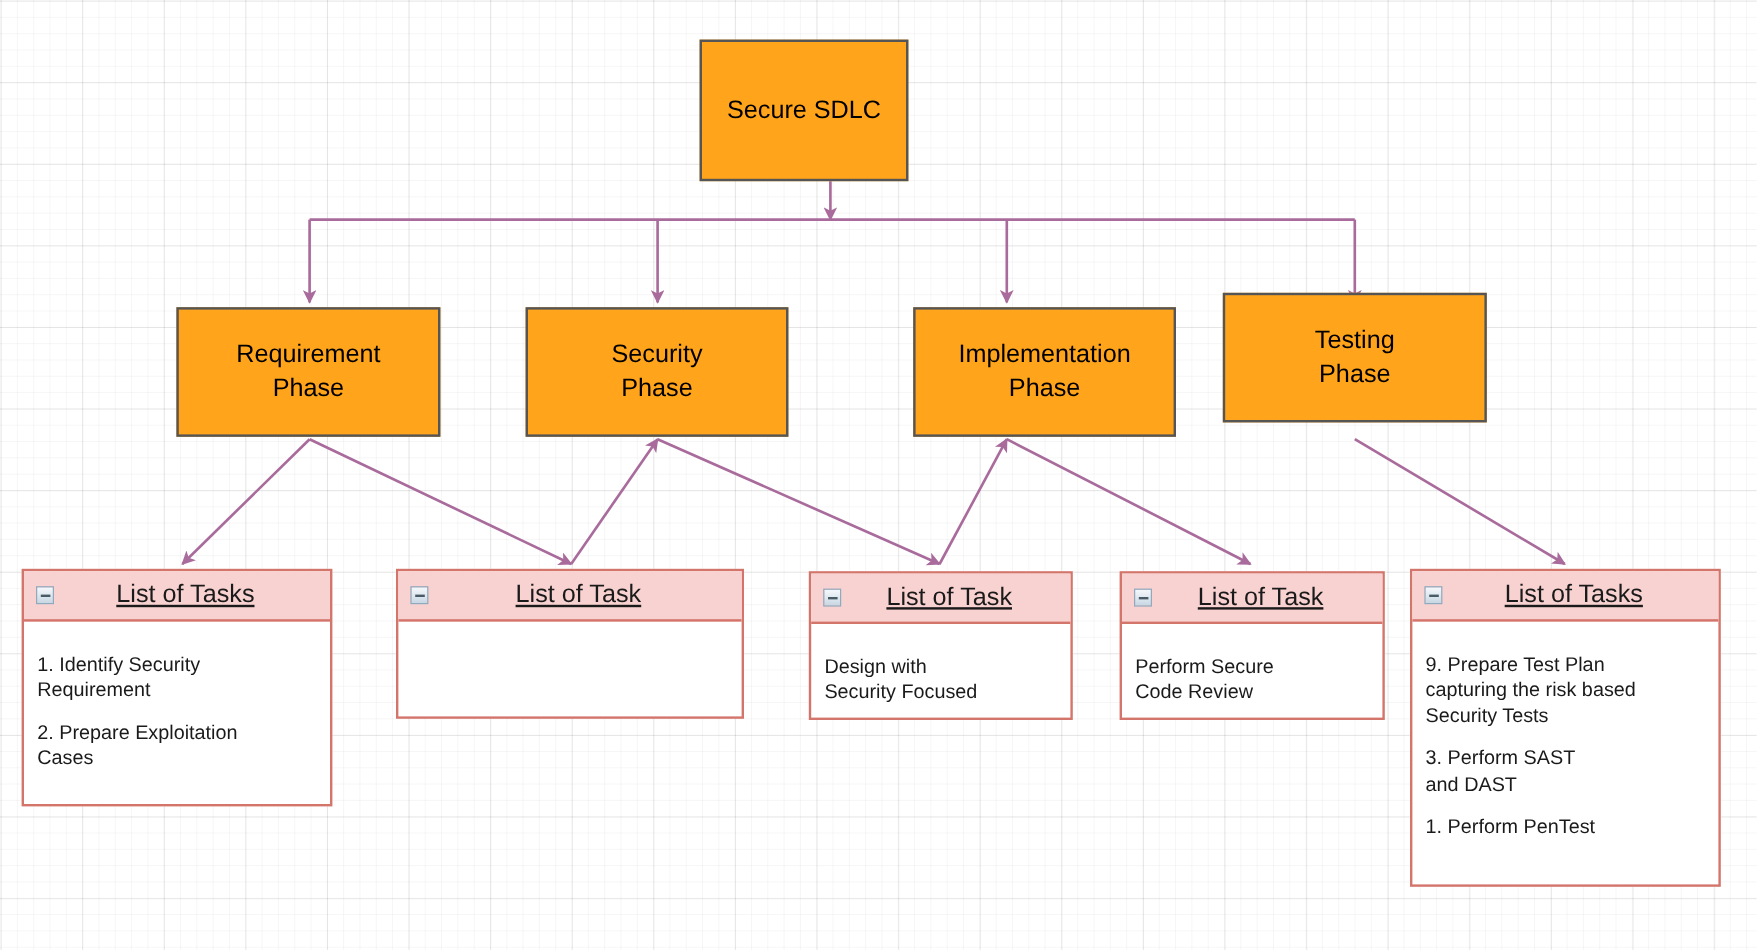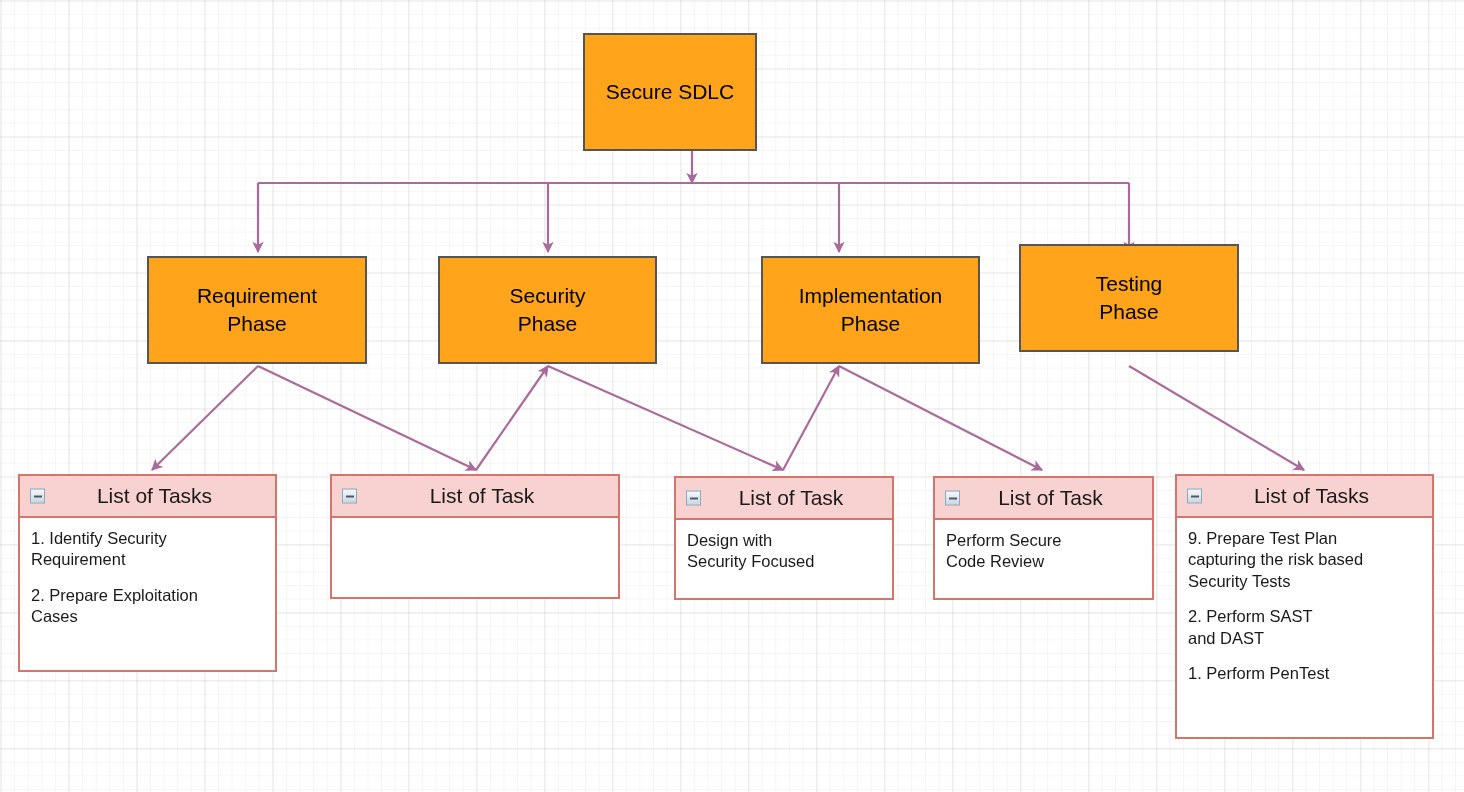--- a/index.html
+++ b/index.html
@@ -73,20 +73,21 @@
     border-bottom: 2px solid #D4756B;
     height: 42px;
     display: flex;
     align-items: center;
     justify-content: center;
   }
   .task-header .title {
     font-size: 21px;
     color: #1a1a1a;
     padding-left: 14px;
+    text-decoration: underline;
   }
   .collapse-icon {
     position: absolute;
     left: 10px;
     top: 50%;
     transform: translateY(-50%);
     width: 15px;
     height: 15px;
     box-sizing: border-box;
     border: 1px solid #8FA9BE;
@@ -95,21 +96,21 @@
     align-items: center;
     justify-content: center;
   }
   .collapse-icon .bar {
     display: block;
     width: 8px;
     height: 2px;
     background: #4a5b68;
   }
   .task-body {
-    padding: 10px 10px 10px 11px;
+    padding: 26px 10px 10px 11px;
     font-size: 16.5px;
     line-height: 1.3;
     color: #1a1a1a;
   }
   .task-body .task-line {
     white-space: pre-line;
     margin: 0 0 14px 0;
   }
   .task-body .task-line:last-child { margin-bottom: 0; }
 
@@ -228,19 +229,19 @@
     <div class="task-header">
       <span class="collapse-icon">
         <span class="bar"></span>
       </span>
       <span class="title">List of Tasks</span>
     </div>
     <div class="task-body">
       <p class="task-line">9. Prepare Test Plan
 capturing the risk based
 Security Tests</p>
-      <p class="task-line">2. Perform SAST
+      <p class="task-line">3. Perform SAST
 and DAST</p>
       <p class="task-line">1. Perform PenTest</p>
     </div>
   </div>
 
 </div>
 
 </body></html>

